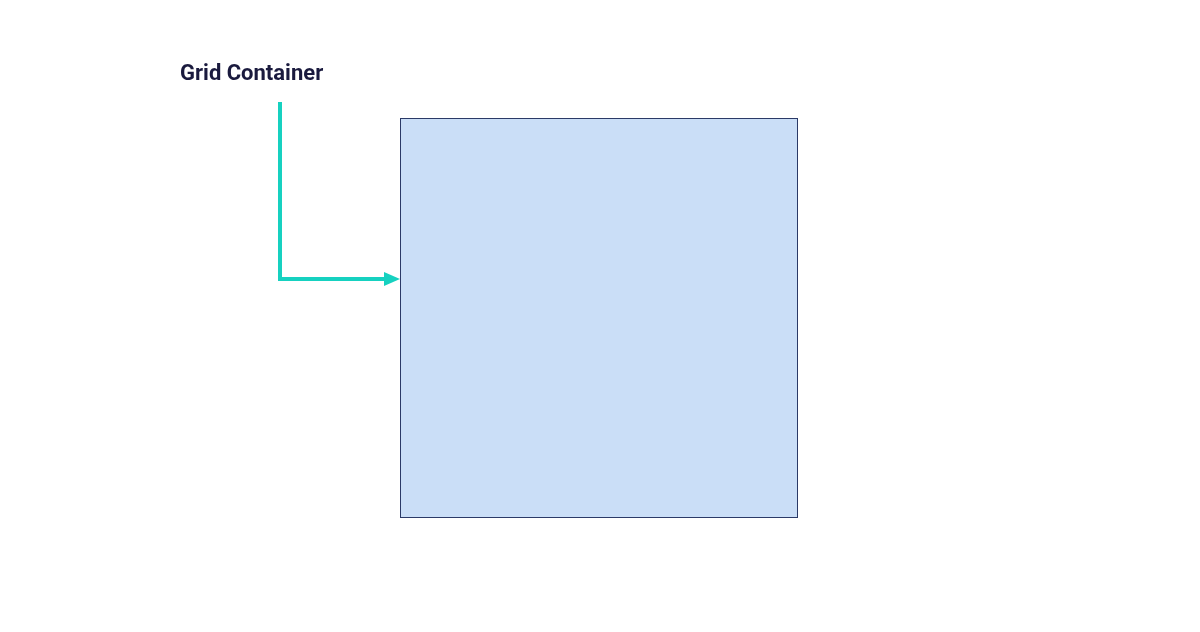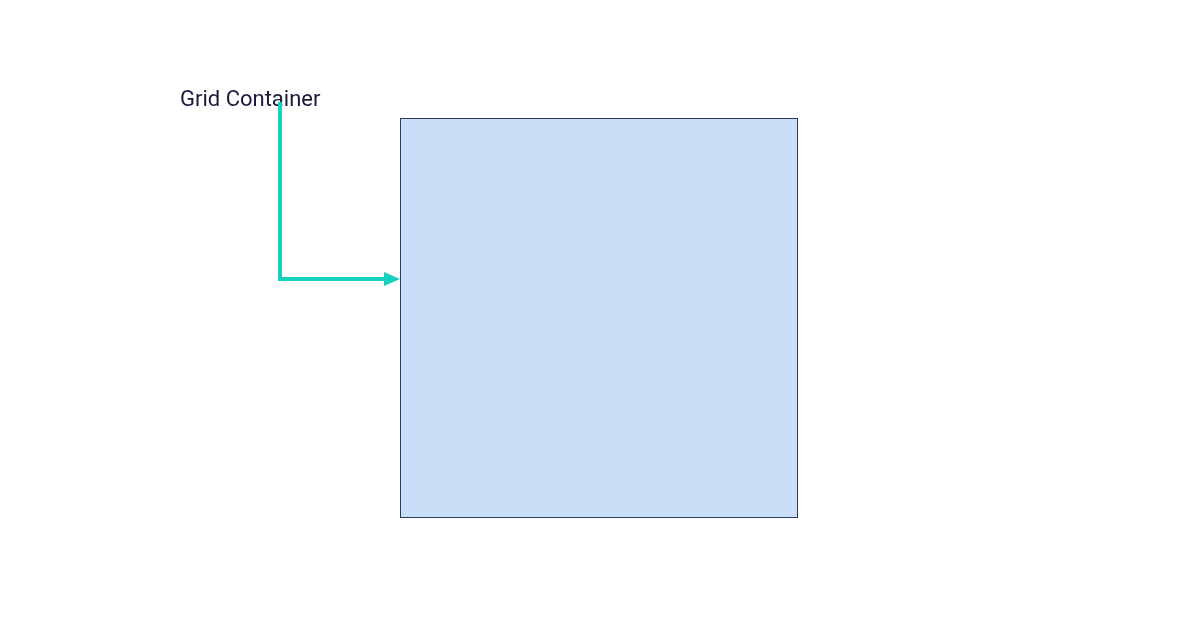--- a/index.html
+++ b/index.html
@@ -10,23 +10,23 @@
     body {
       width: 1200px;
       height: 632px;
       background: #ffffff;
       font-family: -apple-system, BlinkMacSystemFont, "Segoe UI", Roboto, Helvetica, Arial, sans-serif;
       position: relative;
     }
     .label {
       position: absolute;
       left: 180px;
-      top: 86px;
+      top: 60px;
       font-size: 22px;
-      font-weight: 400;
+      font-weight: 700;
       color: #1a1a3e;
     }
     .arrow-svg {
       position: absolute;
       left: 275px;
       top: 102px;
       overflow: visible;
     }
     .grid-container-box {
       position: absolute;

